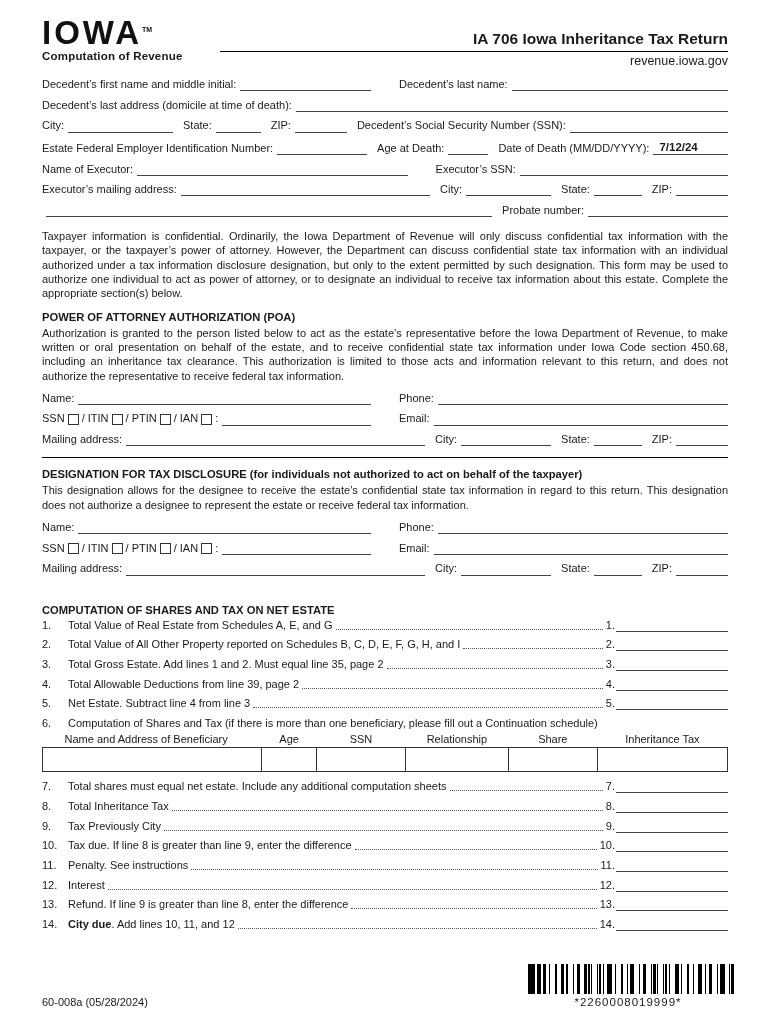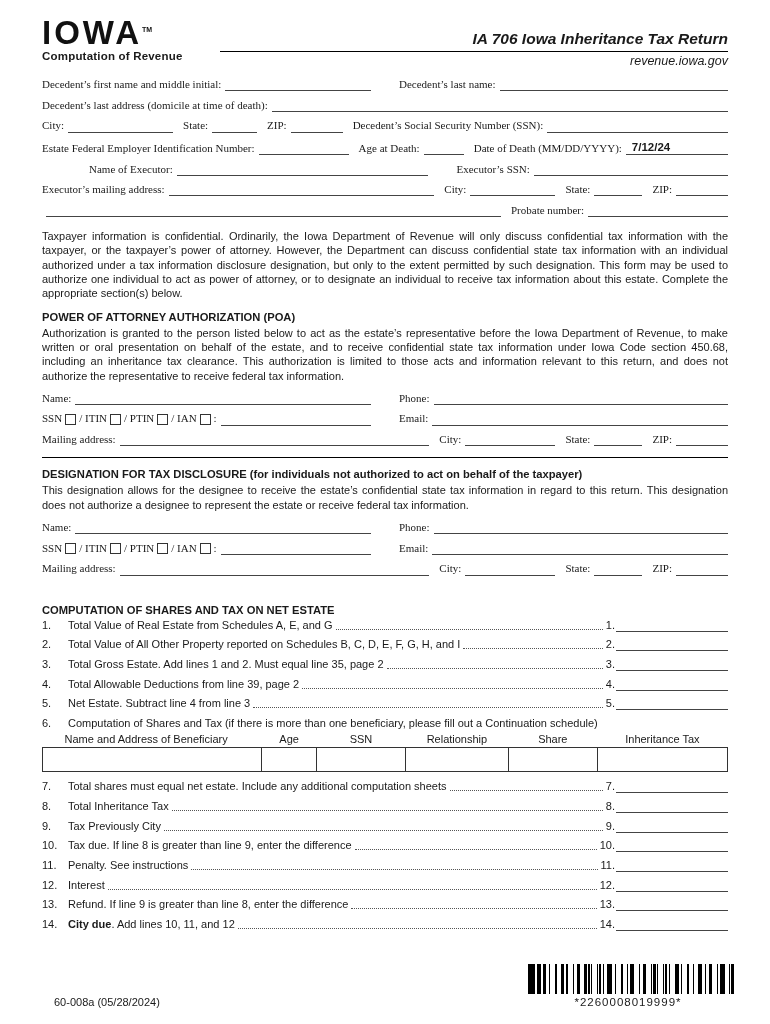--- a/index.html
+++ b/index.html
@@ -7,33 +7,33 @@
     width:770px;height:1024px;box-sizing:border-box;position:relative;
     padding:16px 42px 14px;background:#fff;color:#1a1a1a;
     font-family:"Liberation Sans","DejaVu Sans",sans-serif;font-size:11px;
   }
   
   .hdr{display:flex;align-items:flex-start;margin-bottom:10px;}
   .logo-block{width:178px;flex:none;}
   .logo-text{font-size:33px;font-weight:800;letter-spacing:3px;line-height:1;color:#111;}
   .tm{font-size:7px;font-weight:700;vertical-align:super;letter-spacing:0;}
   .dept{font-weight:bold;font-size:11.5px;margin-top:1px;letter-spacing:.2px;}
-  .title-block{flex:1;min-width:0;padding-top:14px;font-style:italic;}
+  .title-block{flex:1;min-width:0;padding-top:14px;}
   .form-title{font-weight:bold;font-size:15.5px;text-align:right;border-bottom:1.6px solid #000;padding-bottom:3px;}
   .website{text-align:right;font-size:12.5px;margin-top:2px;}
   
   .frow{display:flex;align-items:flex-end;margin-bottom:7.5px;line-height:1.2;}
-  .lbl{white-space:nowrap;font-family:Liberation Serif, serif;}
+  .lbl{white-space:nowrap;}
   .gap{margin-left:10px;}
   .blank{display:inline-block;border-bottom:1px solid #444;height:12px;margin-left:4px;flex:none;}
   .grow{flex:1 1 auto;min-width:14px;}
   .w40{width:40px}.w45{width:45px}.w48{width:48px}.w52{width:52px}.w85{width:85px}.w90{width:90px}.w105{width:105px}.w140{width:140px}
   .half{display:flex;flex:1;align-items:flex-end;min-width:0;}
   .half + .half{margin-left:28px;}
-  .half-wide{flex:1.25;margin-left:47px;}
+  .half-wide{flex:1.25;}
   .filled{flex:1 1 auto;border-bottom:1px solid #444;font-weight:bold;font-size:11.5px;padding:0 4px 0 6px;height:14px;line-height:14px;margin-left:4px;}
   .cb{display:inline-block;width:9px;height:9px;border:1px solid #333;margin:0 3px 1px;flex:none;}
   
   .para{line-height:1.3;text-align:justify;margin:0 0 9px;}
   .shead{font-weight:bold;font-size:11.2px;margin:10px 0 3px;}
   .sep{border:none;border-top:1px solid #000;margin:11px 0 7px;}
   
   .cline{display:flex;align-items:flex-end;margin-bottom:6.5px;line-height:1.2;}
   .cnum{width:26px;flex:none;}
   .ctext{white-space:nowrap;}
@@ -41,21 +41,21 @@
   .cref{flex:none;margin-right:1px;}
   .cblank{display:inline-block;border-bottom:1px solid #444;height:12px;width:112px;flex:none;}
   .b{font-weight:bold;}
   
   .btable{width:100%;border-collapse:collapse;margin:1px 0 8px;table-layout:fixed;}
   .btable th{font-weight:normal;font-size:11px;padding:0 0 2px;text-align:center;}
   .btable th.first{text-align:left;padding-left:22px;}
   .btable td{border:1px solid #333;height:21px;}
   .c1{width:32%}.c2{width:8%}.c3{width:13%}.c4{width:15%}.c5{width:13%}.c6{width:19%}
   
-  .footer{position:absolute;left:54px;right:42px;bottom:16px;display:flex;justify-content:space-between;align-items:flex-end;}
+  .footer{position:absolute;left:42px;right:42px;bottom:16px;display:flex;justify-content:space-between;align-items:flex-end;}
   .form-code{font-size:11px;}
   .barcode-wrap{text-align:center;width:200px;}
   .barcode{
     width:200px;height:30px;margin:0 auto 2px;background-color:#fff;
     background-image:
       repeating-linear-gradient(90deg,#000 0 1.5px,transparent 1.5px 6px),
       repeating-linear-gradient(90deg,transparent 0 2px,#000 2px 4px,transparent 4px 11px),
       repeating-linear-gradient(90deg,transparent 0 7px,#000 7px 10px,transparent 10px 23px);
     border-left:3px solid #000;border-right:3px solid #000;
   }

